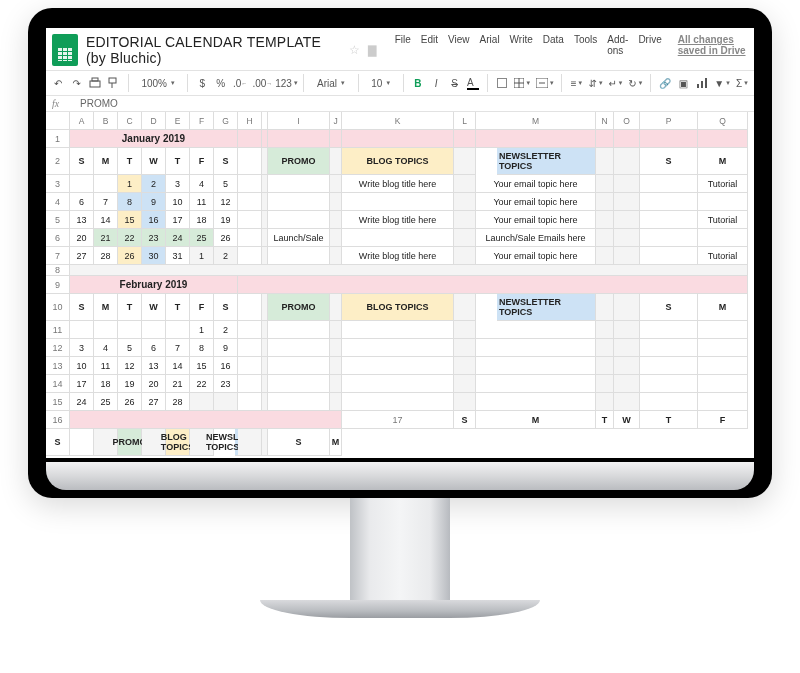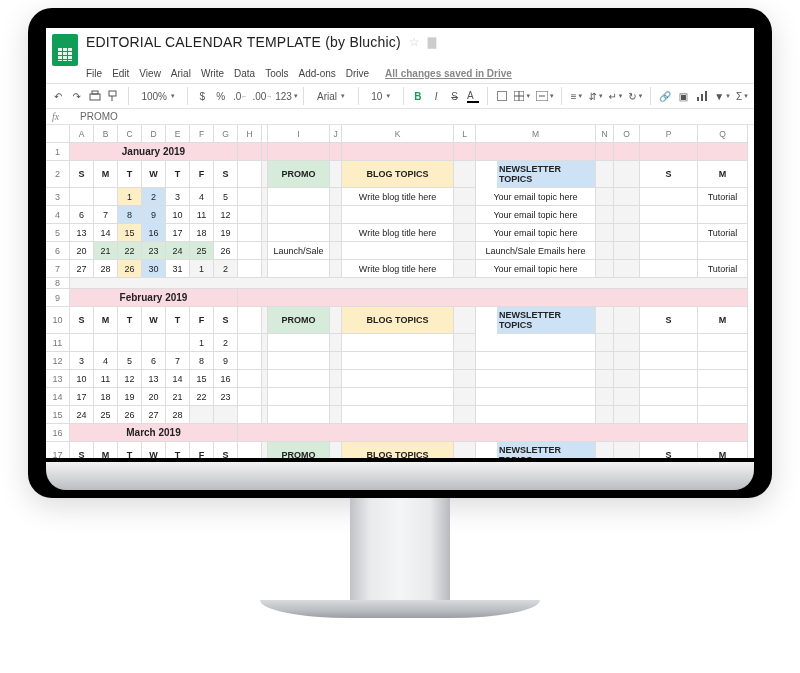--- a/index.html
+++ b/index.html
@@ -56,21 +56,21 @@
     height: 28px;
     background: linear-gradient(180deg,#f2f2f3 0%,#d8d9db 50%,#babcc0 100%);
     border-radius: 0 0 20px 20px;
   }
 
   
   .gs-header { padding: 6px 6px 4px 6px; display:flex; gap:8px; align-items:flex-start; }
   .sheets-icon { width:26px; height:32px; background:#0f9d58; border-radius:2px; position:relative; flex:none; }
   .sheets-icon::after{content:"";position:absolute;top:13px;left:5px;right:5px;bottom:5px;background:#fff;opacity:.9;}
   .sheets-icon::before{content:"";position:absolute;top:13px;left:5px;right:5px;bottom:5px;background:linear-gradient(#0f9d58 1px,transparent 1px)0 0/100% 4px,linear-gradient(90deg,#0f9d58 1px,transparent 1px)0 0/5px 100%;z-index:1;}
-  .titlewrap { display:flex; flex-direction:column; gap:18px; }
+  .titlewrap { display:flex; flex-direction:row; gap:18px; }
   .doctitle { font-size: 14px; color:#222; letter-spacing:.2px; display:flex; gap:8px; align-items:center;}
   .star-icon{color:#ccc;font-size:12px;}
   .folder-icon{color:#ccc;font-size:11px;}
   .menubar { display:flex; gap:10px; font-size:10px; color:#444;justify-content:flex-end; }
   .menubar span{cursor:default;}
   .saved{color:#888;text-decoration:underline;margin-left:6px;font-weight:bold;}
 
   
   .toolbar{ border-top:1px solid #e2e2e2; border-bottom:1px solid #e2e2e2; padding:3px 6px; display:flex; gap:6px; align-items:center; font-size:10px; color:#555;}
   .tb{width:18px;height:18px;display:flex;align-items:center;justify-content:center;border-radius:2px;}
@@ -492,21 +492,20 @@
         <div class="fade narrow"></div>
         <div></div>
         <div class="fade narrow"></div>
         <div></div>
         <div class="fade narrow"></div>
         <div class="fade narrow"></div>
         <div></div>
         <div></div>
 
       <div class="rownum">16</div>
-      <div class="pink monthtitle" style="grid-column:span 7">March 2019</div>
       <div class="pink" style="grid-column:span 11"></div>
 
       <div class="rownum">17</div>
       <div class="dow">S</div>
       <div class="dow">M</div>
       <div class="dow">T</div>
       <div class="dow">W</div>
       <div class="dow">T</div>
       <div class="dow">F</div>
       <div class="dow">S</div>

